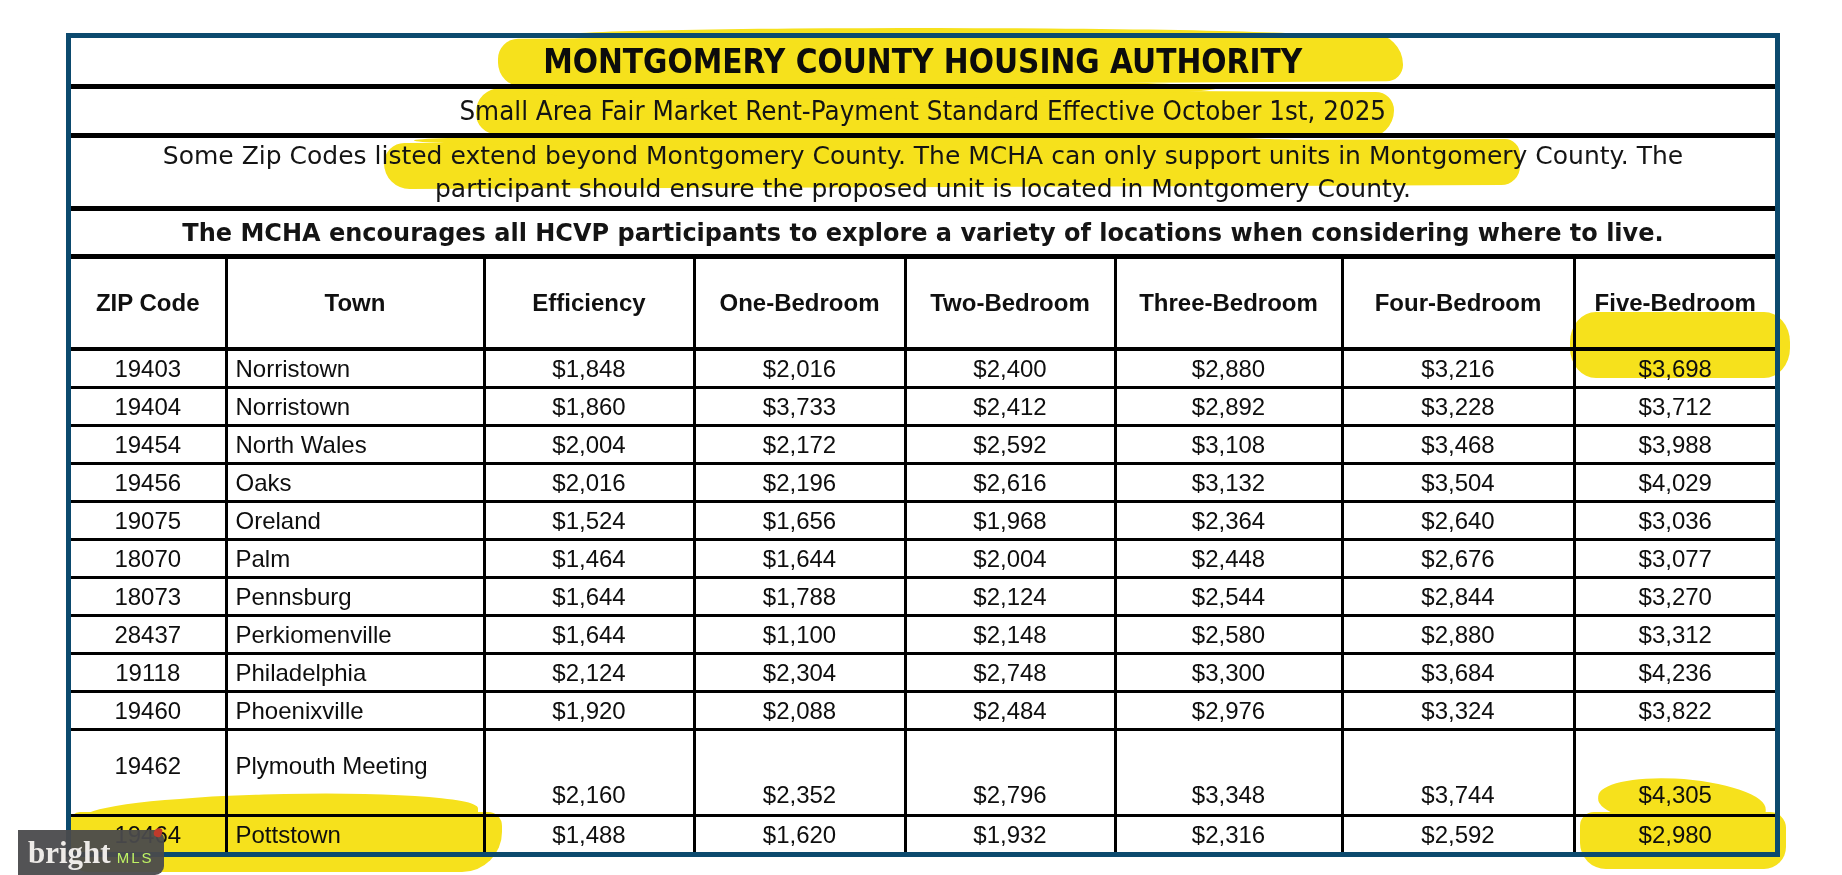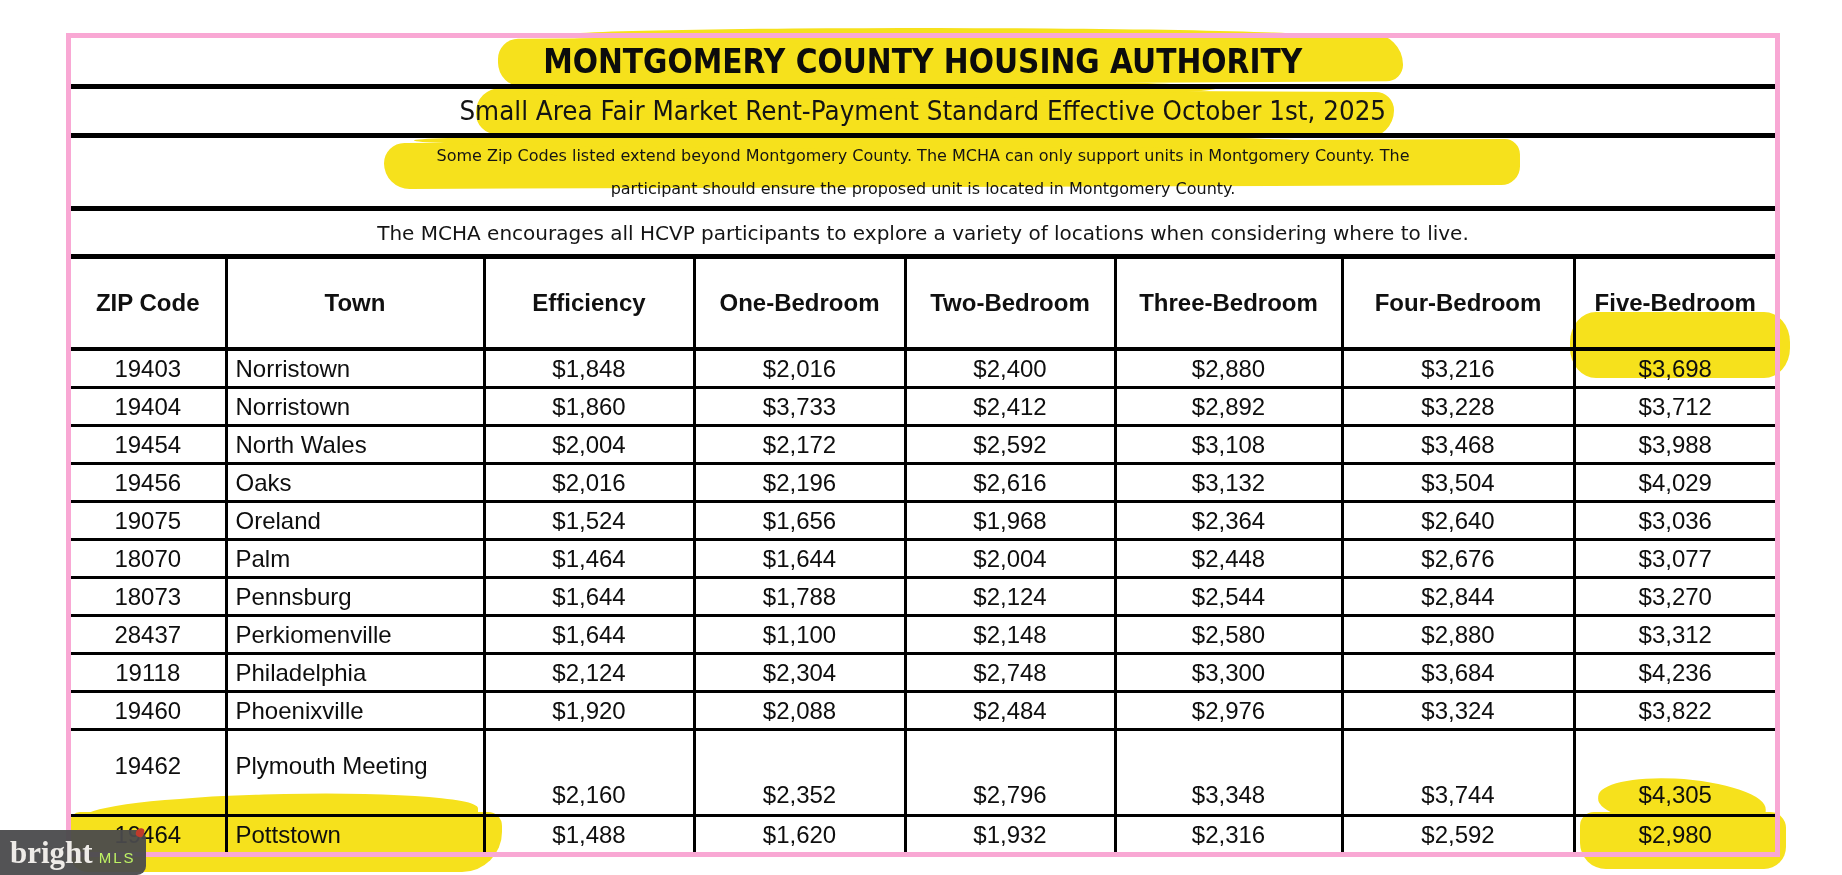--- a/index.html
+++ b/index.html
@@ -20,39 +20,39 @@
   .hl-subtitle::after{content:"";position:absolute;left:30px;top:-7px;width:900px;height:14px;background:#f6e11c;border-radius:50%;transform:rotate(.3deg);}
   .hl-header5{left:1570px;top:312px;width:220px;height:66px;border-radius:26px/30px;}
   .hl-pott-main{left:70px;top:812px;width:432px;height:60px;border-radius:10px 14px 40px 18px;}
   .hl-pott-bump{left:86px;top:794px;width:392px;height:36px;border-radius:50% 60% 40% 50%;transform:rotate(-1.6deg);}
   .hl-2980-main{left:1580px;top:812px;width:206px;height:57px;border-radius:14px 16px 22px 26px;}
   .hl-2980-bump{left:1598px;top:779px;width:168px;height:48px;border-radius:45% 55% 40% 50%;transform:rotate(3deg);}
 
   
   .sheet{
     position:absolute;left:66px;top:33px;width:1714px;z-index:2;
-    border:5px solid #f9a8d4;box-sizing:border-box;background:transparent;
+    border:5px solid #0c4a6e;box-sizing:border-box;background:transparent;
   }
   .brow{
     display:flex;align-items:center;justify-content:center;text-align:center;
     border-bottom:5px solid #000;background:transparent;
   }
   .brow.title{height:46px;}
   .brow.title .t{
     font-family:"DejaVu Sans",sans-serif;font-weight:bold;font-size:33px;
     display:inline-block;transform:scaleX(.9);white-space:pre;color:#0c0c0c;
   }
   .brow.sub{height:44px;}
   .brow.sub .t{
     font-family:"DejaVu Sans",sans-serif;font-size:26px;display:inline-block;
     transform:scaleX(.95);color:#141414;
   }
   .brow.note{height:68px;flex-direction:column;justify-content:center;line-height:33px;
-    font-family:"DejaVu Sans",sans-serif;font-size:16px;color:#141414;}
-  .brow.enc{height:43px;font-family:"DejaVu Sans",sans-serif;font-size:20px;color:#141414;}
+    font-family:"DejaVu Sans",sans-serif;font-size:25px;color:#141414;}
+  .brow.enc{height:43px;font-family:"DejaVu Sans",sans-serif;font-size:24px;color:#141414;font-weight:bold;}
 
   
   table.rates{border-collapse:collapse;table-layout:fixed;width:100%;background:transparent;}
   table.rates col.c0{width:155px;} table.rates col.c1{width:258px;}
   table.rates col.c2{width:210px;} table.rates col.c3{width:211px;}
   table.rates col.c4{width:210px;} table.rates col.c5{width:227px;}
   table.rates col.c6{width:232px;} table.rates col.c7{width:201px;}
   table.rates th{
     height:56px;border:3px solid #000;border-top:none;border-bottom:4px solid #000;
     font-weight:bold;font-size:24px;text-align:center;background:transparent;
@@ -65,21 +65,21 @@
   table.rates th:first-child,table.rates td:first-child{border-left:none;}
   table.rates th:last-child,table.rates td:last-child{border-right:none;}
   table.rates tr:last-child td{border-bottom:none;}
   table.rates td.town{text-align:left;padding-left:8px;}
   table.rates tr.tall td{height:69px;}
   table.rates tr.tall td.money{vertical-align:bottom;padding-bottom:5px;}
   table.rates tr.tall td.zip,table.rates tr.tall td.town{vertical-align:middle;padding-bottom:14px;}
 
   
   .watermark{
-    position:absolute;left:0;top:830px;width:146px;height:45px;z-index:10;
+    position:absolute;left:18px;top:830px;width:146px;height:45px;z-index:10;
     background:rgba(74,74,76,.95);border-radius:0 9px 9px 0;
     display:flex;align-items:center;padding-left:10px;box-sizing:border-box;
   }
   .wm-brand{
     font-family:"Liberation Serif",serif;font-weight:bold;font-size:31px;
     color:#eeebe8;letter-spacing:0;position:relative;line-height:1;
   }
   .wm-flame{position:absolute;right:2px;top:-2px;width:8px;height:9px;background:#c03a2b;border-radius:60% 40% 50% 50%;transform:rotate(18deg);}
   .wm-suffix{
     font-family:"Liberation Sans",sans-serif;font-size:15px;color:#bef264;

